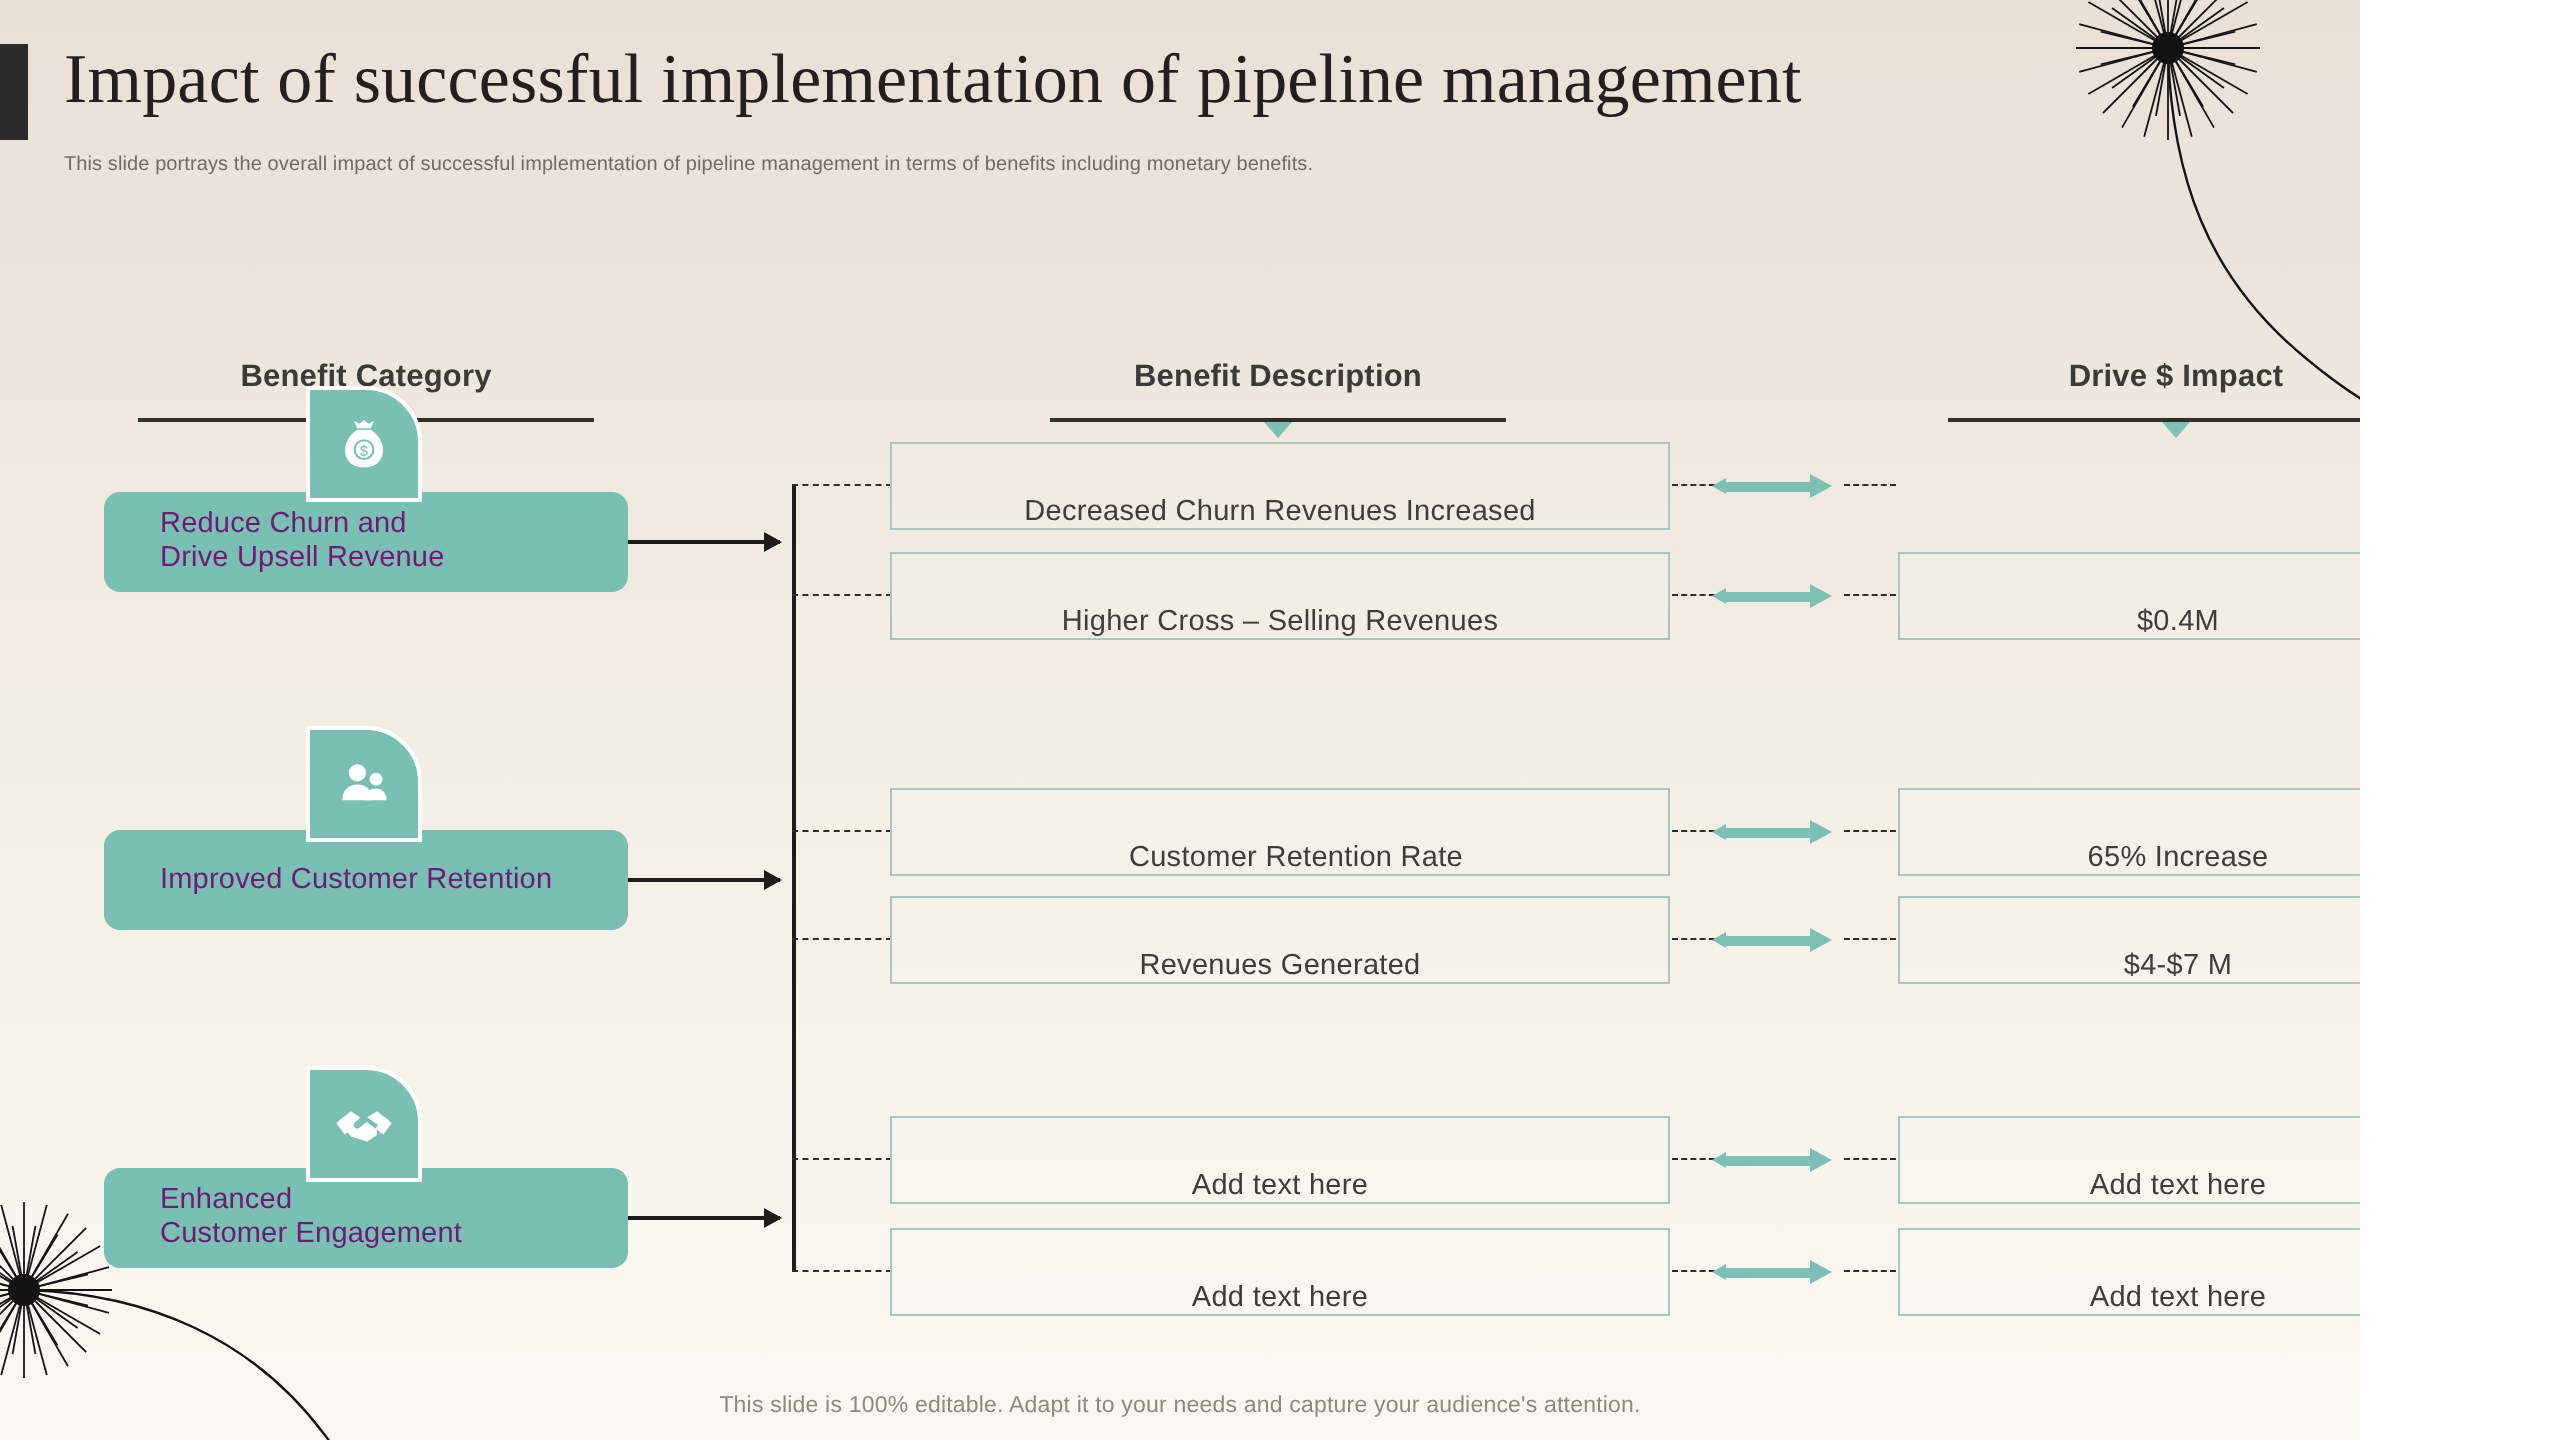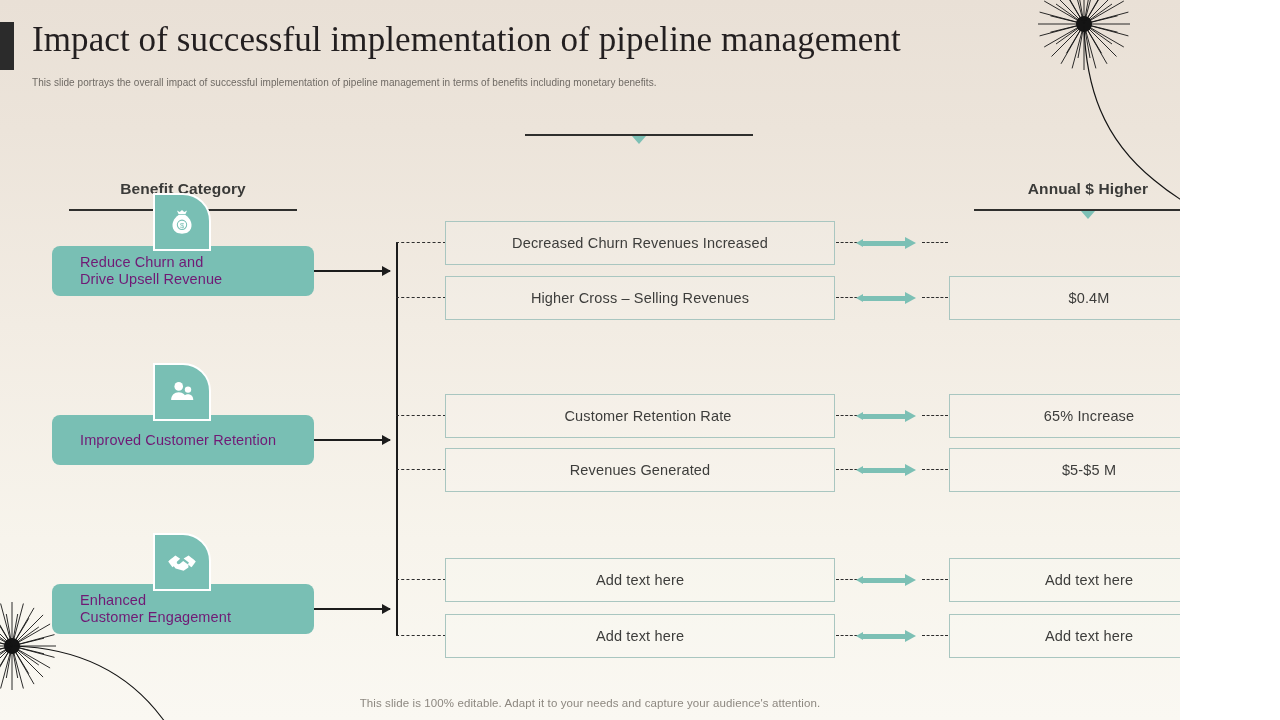--- a/index.html
+++ b/index.html
@@ -96,21 +96,21 @@
   .dash-branch {
     position: absolute; left: 396px; height: 0;
     border-top: 1.4px dashed #2d2d2d; z-index: 1;
   }
 
   
   .info-box {
     position: absolute;
     border: 1.2px solid #a9c6c0;
     background: rgba(255,255,255,0.10);
-    display: flex; align-items: center; justify-content: center;
+    display: flex; align-items: flex-end; justify-content: center;
     z-index: 2;
   }
   .info-box .ib-text {
     font-size: 14.5px; color: #3d3d3b; letter-spacing: 0.15px;
     text-align: center; white-space: nowrap;
   }
 
   
   .mid-link { position: absolute; height: 12px; z-index: 1; }
   .mid-link .ml-dash-l,
@@ -259,26 +259,27 @@
     <div id="page-subtitle">This slide portrays the overall impact of successful implementation of pipeline management in terms of benefits including monetary benefits.</div>
   </div>
 
   <div class="col-head" style="left:69px; top:134px; width:228px;">
     <span class="ch-label">Benefit Category</span>
     <div class="ch-rule"></div>
     <div class="ch-tri"></div>
   </div>
 
   <div class="col-head" style="left:525px; top:134px; width:228px;">
+    <span class="ch-label">Benefit Description</span>
     <div class="ch-rule"></div>
     <div class="ch-tri"></div>
   </div>
 
   <div class="col-head" style="left:974px; top:134px; width:228px;">
-    <span class="ch-label">Annual $ Higher</span>
+    <span class="ch-label">Drive $ Impact</span>
     <div class="ch-rule"></div>
     <div class="ch-tri"></div>
   </div>
 
   <div id="spine"></div>
 
   <div class="cat-badge" style="left:153px; top:193px;">
     <svg width="30" height="30" viewBox="0 0 32 32">
       <path d="M12.4 7.6 L10.6 3.6 L13.6 5.2 L16 3.2 L18.4 5.2 L21.4 3.6 L19.6 7.6 Z" fill="#ffffff"></path>
       <path d="M12.4 8.4 C 7.4 11.6, 4.6 17.4, 6.4 22.6 C 7.8 26.6, 11.6 28.4, 16 28.4
@@ -349,21 +350,21 @@
   <div class="dash-branch" style="top:469px; width:50px;"></div>
   <div class="info-box" style="left:445px; top:448px; width:390px; height:44px;">
     <span class="ib-text">Revenues Generated</span>
   </div>
   <div class="mid-link" style="left:836px; top:464px; width:112px;">
     <div class="ml-dash-l"></div>
     <div class="ml-arrow"></div>
     <div class="ml-dash-r"></div>
   </div>
   <div class="info-box" style="left:949px; top:448px; width:280px; height:44px;">
-    <span class="ib-text">$5-$5 M</span>
+    <span class="ib-text">$4-$7 M</span>
   </div>
 
   <div class="cat-badge" style="left:153px; top:533px;">
     <svg width="32" height="32" viewBox="0 0 32 32">
       <path d="M3.2 14.6 L9.4 9.6 L14.2 12.8 L11.4 15.2 C 10.6 15.9, 10.6 17.1, 11.4 17.8
                C 12.1 18.4, 13.2 18.4, 13.9 17.8 L17.2 15 L22.4 18.8 L22.4 21.6
                L17.6 24.8 L9.6 22.4 Z" fill="#ffffff"></path>
       <path d="M28.8 14.6 L22.6 9.6 L17.6 12.6 L22.8 16.4 L24.4 20.8 Z" fill="#ffffff"></path>
       <path d="M6 12.4 L2.2 15.6 L6.4 21.2 L10.2 18.2 Z" fill="#ffffff"></path>
       <path d="M26 12.4 L29.8 15.6 L25.6 21.2 L21.8 18.2 Z" fill="#ffffff"></path>

